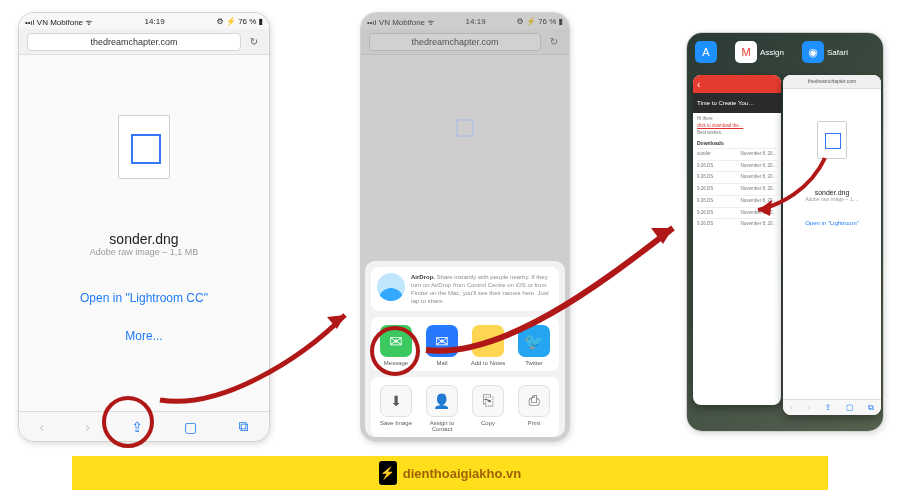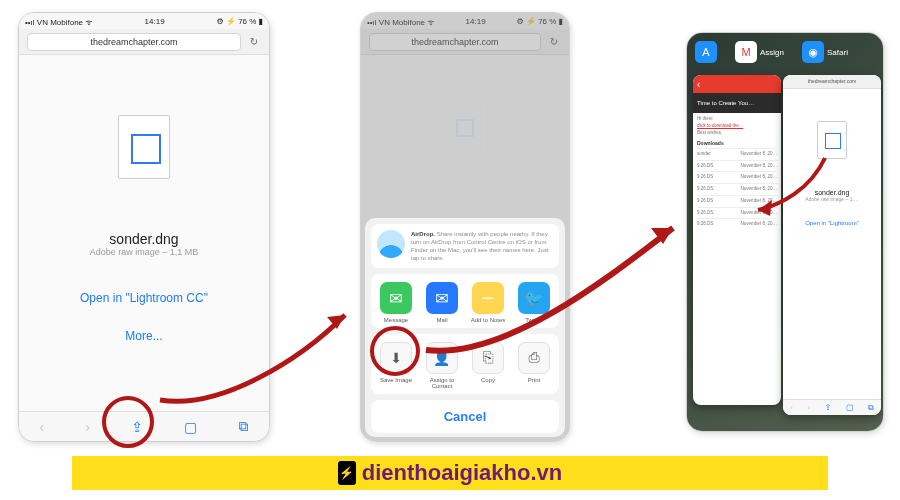--- a/index.html
+++ b/index.html
@@ -59,21 +59,21 @@
   .sa-body .fname { font-size:7px; margin-top:30px; }
   .sa-body .fmeta { font-size:5px; }
   .sa-body .openin { font-size:6px; margin-top:18px; }
   .sa-tb { position:absolute; bottom:0; left:0; right:0; height:16px; background:#f7f7f7; border-top:1px solid #ddd; display:flex; justify-content:space-around; align-items:center; }
   .sa-tb span { color:#1f7bf6; font-size:8px; }
   .sa-tb span.dis { color:#c8c8c8; }
   .anno { position:absolute; pointer-events:none; }
   .circ { border:4px solid #b01818; border-radius:50%; }
   .footer { position:absolute; bottom:10px; left:72px; right:72px; height:34px; background:#ffdf1b; display:flex; align-items:center; justify-content:center; gap:6px; }
   .footer .badge { width:18px; height:24px; background:#000; border-radius:3px; display:flex; align-items:center; justify-content:center; color:#ffdf1b; font-size:12px; font-weight:700; }
-  .footer .txt { font-size:22px; font-weight:700; color:#701a75;text-align:right; }
+  .footer .txt { font-size:13px; font-weight:700; color:#a16207;text-align:right; }
   svg.arrow { position:absolute; overflow:visible; pointer-events:none; }
 </style>
 </head>
 <body>
 
 <div class="canvas">
 
   <div class="phone p1">
     <div class="status">
       <span>••ıl VN Mobifone ᯤ</span>
@@ -150,21 +150,20 @@
           </div>
           <div class="cell">
             <div class="ic">⎘</div>
             <div class="lb">Copy</div>
           </div>
           <div class="cell">
             <div class="ic">⎙</div>
             <div class="lb">Print</div>
           </div>
         </div>
-      <div class="cancel">Cancel</div>
     </div>
   </div>
 
   <div class="phone p3">
     <div class="switcher-bg"></div>
     <div class="appbar">
       <div class="appwrap">
           <div class="appico" style="background:#1e90ff;">A</div>
         </div>
       <div class="appwrap">

